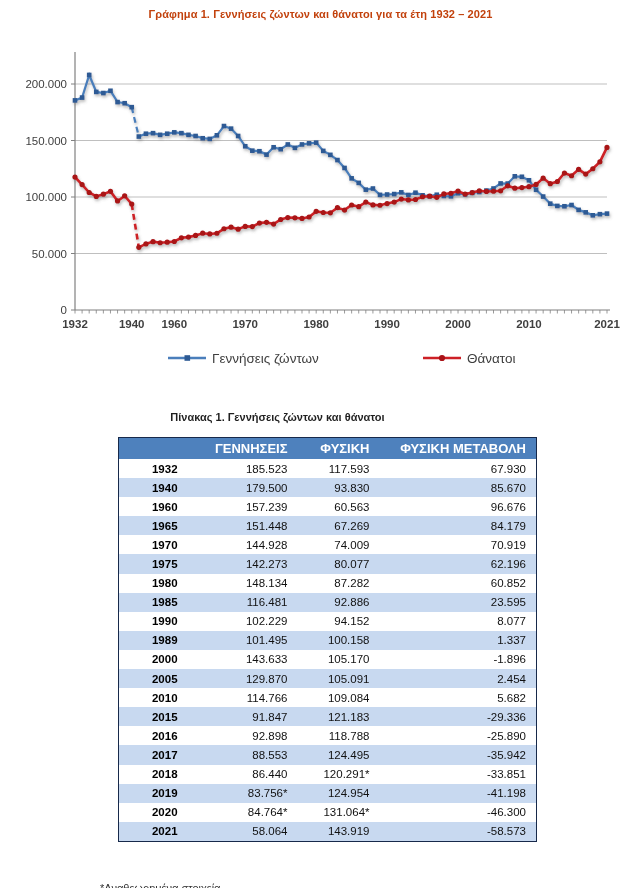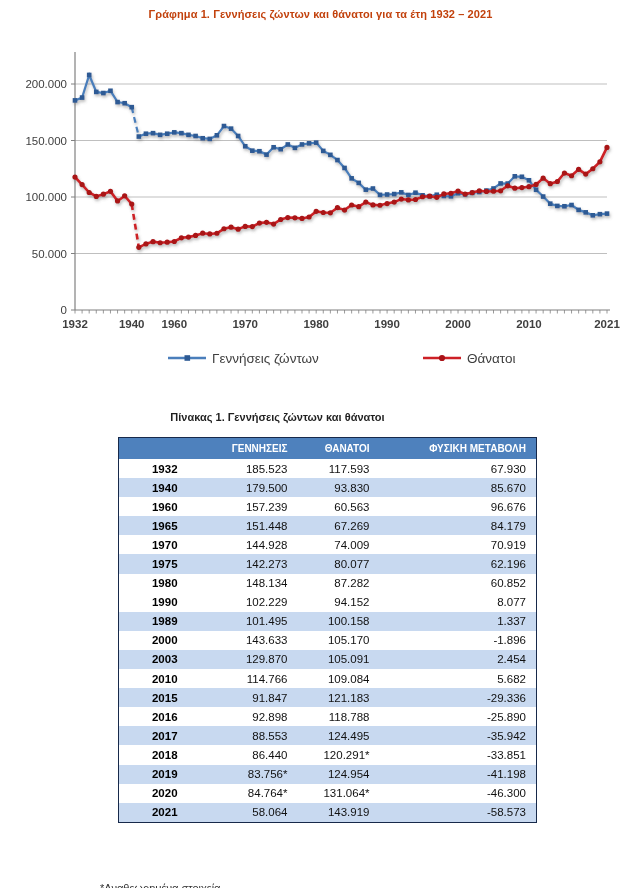--- a/index.html
+++ b/index.html
@@ -15,21 +15,21 @@
   #table-title{
     position:absolute;top:411px;left:0;width:555px;text-align:center;
     font-size:11px;font-weight:bold;color:#1f1f1f;
   }
   #data-table{
     position:absolute;top:437px;left:118px;width:418px;
     border-collapse:collapse;table-layout:fixed;
     border:1.5px solid #17294a;font-size:11.5px;
   }
   #data-table th{
-    background:#4e81bd;color:#ffffff;font-weight:bold;font-size:10px;
+    background:#4e81bd;color:#ffffff;font-weight:bold;font-size:13px;
     height:21px;text-align:right;padding:0 10px 0 0;white-space:nowrap;
   }
   #data-table td{
     height:19.1px;padding:0 10px 0 0;text-align:right;white-space:nowrap;color:#111;
   }
   #data-table td.year{font-weight:bold;text-align:center;padding:0;color:#000;}
   #data-table tr.alt{background:#c8d9f0;}
   #data-table col.c-year{width:92px;}
   #data-table col.c-births{width:87px;}
   #data-table col.c-deaths{width:82px;}
@@ -326,21 +326,21 @@
     <colgroup>
       <col class="c-year">
         <col class="c-births">
         <col class="c-deaths">
         <col class="c-change">
     </colgroup>
     <thead>
       <tr>
         <th></th>
         <th>ΓΕΝΝΗΣΕΙΣ</th>
-        <th>ΘΑΝΑΤΟΙ</th>
+        <th>ΦΥΣΙΚΗ</th>
         <th>ΦΥΣΙΚΗ ΜΕΤΑΒΟΛΗ</th>
       </tr>
     </thead>
     <tbody id="table-body">
         <tr>
           <td class="year">1932</td>
           <td>185.523</td>
           <td>117.593</td>
           <td>67.930</td>
         </tr>
@@ -373,40 +373,46 @@
           <td>142.273</td>
           <td>80.077</td>
           <td>62.196</td>
         </tr>
         <tr>
           <td class="year">1980</td>
           <td>148.134</td>
           <td>87.282</td>
           <td>60.852</td>
         </tr>
+        <tr class="alt">
+          <td class="year">1985</td>
+          <td>116.481</td>
+          <td>92.886</td>
+          <td>23.595</td>
+        </tr>
         <tr>
           <td class="year">1990</td>
           <td>102.229</td>
           <td>94.152</td>
           <td>8.077</td>
         </tr>
         <tr class="alt">
           <td class="year">1989</td>
           <td>101.495</td>
           <td>100.158</td>
           <td>1.337</td>
         </tr>
         <tr>
           <td class="year">2000</td>
           <td>143.633</td>
           <td>105.170</td>
           <td>-1.896</td>
         </tr>
         <tr class="alt">
-          <td class="year">2003</td>
+          <td class="year">2005</td>
           <td>129.870</td>
           <td>105.091</td>
           <td>2.454</td>
         </tr>
         <tr>
           <td class="year">2010</td>
           <td>114.766</td>
           <td>109.084</td>
           <td>5.682</td>
         </tr>

